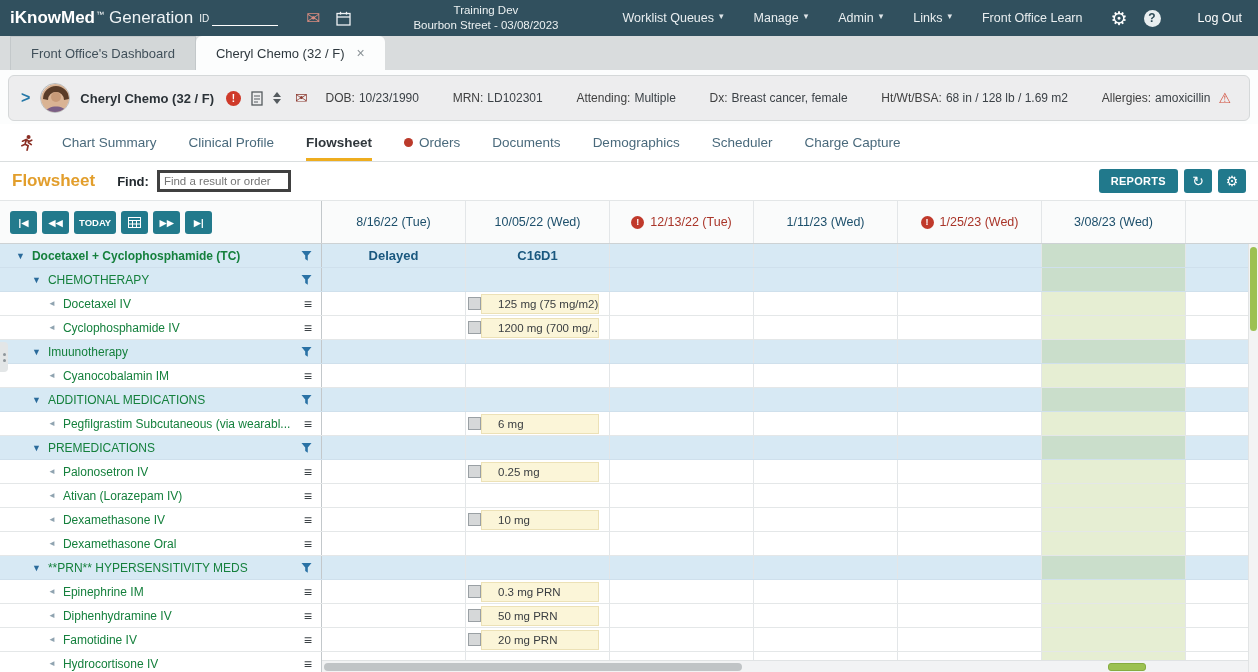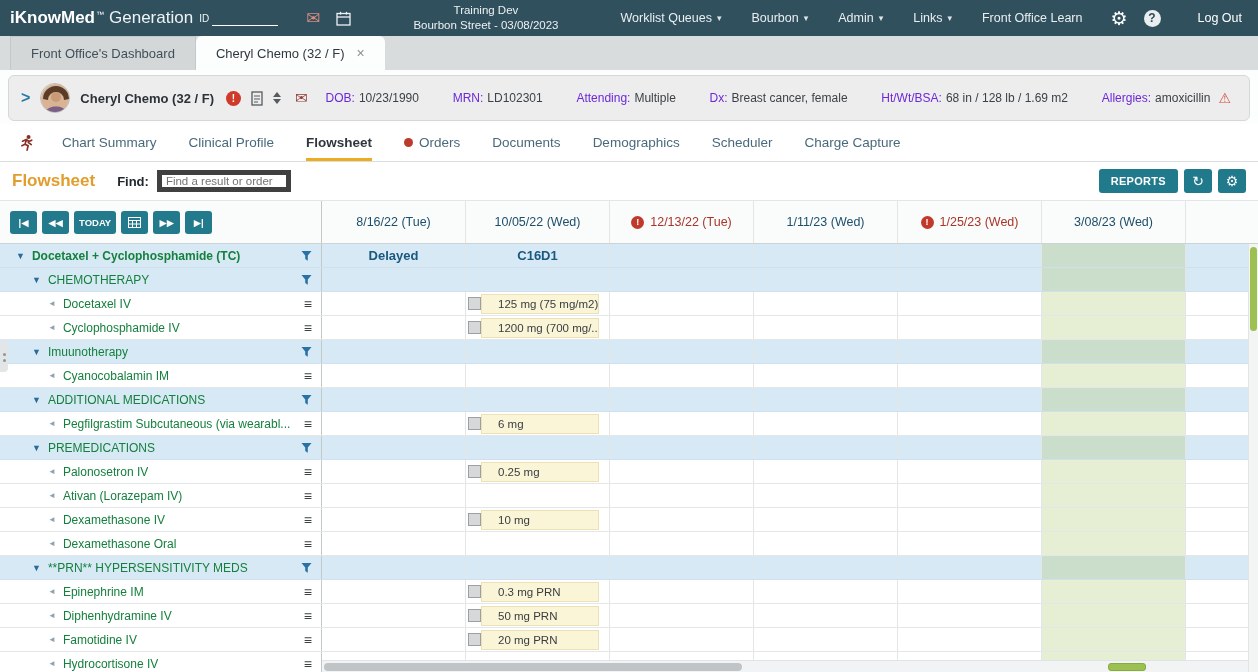--- a/index.html
+++ b/index.html
@@ -14,21 +14,21 @@
   .tm { font-size:8px; vertical-align:super; position:relative; top:-6px; margin:0 1px; }
   .brand-gen { font-weight:400; margin-left:4px; color:#eef3f5; }
   .id-field { display:flex; align-items:flex-end; margin-left:2px; }
   .id-label { font-size:10px; margin:0 3px 2px 4px; color:#f0f4f5; }
   .id-input { width:66px; height:15px; background:transparent; border:none; border-bottom:1px solid #fff; color:#fff; font-size:11px; outline:none; }
   .tb-icon { font-size:17px; line-height:1; }
   .mail1 { margin-left:28px; color:#d98c80; }
   .cal1 { margin-left:16px; display:flex; align-items:center; }
   .env-info { margin-left:62px; text-align:center; line-height:1.3; font-size:11.5px; color:#ecf1f2; white-space:nowrap; }
   .menus { margin-left:auto; display:flex; align-items:center; gap:30px; margin-right:28px; }
-  .menu-item { display:flex; align-items:center; font-size:12.5px; color:#e9eef0; white-space:nowrap; cursor:pointer; }
+  .menu-item { display:flex; font-size:12.5px; color:#e9eef0; white-space:nowrap; cursor:pointer; }
   .menu-item .caret { font-size:9px; margin-left:5px; opacity:.95; }
   .tb-gear { font-size:19px; margin-right:16px; cursor:pointer; }
   .help-circle { width:17px; height:17px; border-radius:50%; background:#e9eef0; color:#2e4a56; font-size:12px; font-weight:700; display:flex; align-items:center; justify-content:center; margin-right:16px; cursor:pointer; }
   .logout { font-size:12.5px; margin-right:16px; cursor:pointer; white-space:nowrap;margin-left:21px; }
 
   
   .tabbar { height:34px; background:#d9dcdd; display:flex; align-items:stretch; padding-left:10px; }
   .wtab { display:flex; align-items:center; padding:0 20px; font-size:13px; color:#40505a; white-space:nowrap; cursor:pointer; }
   .wtab.inactive { background:#d3d7d8; border:1px solid #c3c8ca; border-bottom:none; }
   .wtab.active { background:#fcfdfd; border-radius:6px 6px 0 0; color:#2e383e; }
@@ -42,37 +42,37 @@
   .pname { font-size:13px; font-weight:700; color:#2b3237; margin-left:10px; white-space:nowrap; }
   .alert-circ { width:15px; height:15px; border-radius:50%; background:#cf3a2a; color:#fff; font-size:10px; font-weight:700; display:flex; align-items:center; justify-content:center; margin-left:12px; cursor:pointer; }
   .doc-ic { margin-left:10px; display:flex; cursor:pointer; }
   .sort-ic { display:flex; flex-direction:column; gap:2px; margin-left:10px; cursor:pointer; }
   .sort-ic i { display:block; width:0; height:0; border-left:4px solid transparent; border-right:4px solid transparent; }
   .sort-ic .up { border-bottom:5px solid #555b5f; }
   .sort-ic .dn { border-top:5px solid #555b5f; }
   .env2 { font-size:15px; color:#8d3b31; margin-left:14px; cursor:pointer; }
   .bfields { flex:1; display:flex; justify-content:space-between; align-items:center; margin:0 6px 0 18px; }
   .bfield { display:flex; align-items:center; gap:4px; font-size:12px; white-space:nowrap; }
-  .blabel { color:#6d28d9; }
+  .blabel { color:#404040; }
   .bvalue { color:#3c4247; }
   .warn-tri { color:#d24b38; font-size:14px; margin-left:4px; line-height:1; }
 
   
   .navtabs { height:38px; display:flex; align-items:stretch; border-bottom:1px solid #dadedf; padding-left:18px; background:#fff; }
   .runner { display:flex; align-items:center; margin-right:26px; cursor:pointer; }
   .navtabs-list { display:flex; align-items:stretch; }
   .navtab { display:flex; align-items:center; margin-right:32px; font-size:13.5px; color:#4a6a7c; border-bottom:3px solid transparent; padding-top:3px; cursor:pointer; white-space:nowrap; }
   .navtab.active { color:#30373c; font-weight:700; border-bottom-color:#eead1f; }
   .orders-dot { width:9px; height:9px; border-radius:50%; background:#bb3a2b; margin-right:6px; }
 
   
   .fs-toolbar { height:38px; display:flex; align-items:center; padding:0 12px; background:#fff; }
   .fs-title { color:#e29e2c; font-size:17px; font-weight:700; margin-right:22px; }
   .find-label { font-size:13px; font-weight:700; color:#21282d; margin-right:8px; }
-  .find-input { width:134px; height:22px; border:5px solid #404040; font-size:11.5px; padding:0 4px; color:#444; outline:none; }
+  .find-input { width:134px; height:22px; border:3px solid #404040; font-size:11.5px; padding:0 4px; color:#444; outline:none; }
   .toolbar-right { margin-left:auto; display:flex; align-items:center; gap:6px; }
   .btn-teal { background:#21798c; color:#fff; border:none; border-radius:3px; cursor:pointer; font-family:inherit; }
   .reports-btn { height:24px; padding:0 12px; font-size:11px; font-weight:700; letter-spacing:.3px; }
   .icon-btn { width:28px; height:24px; display:flex; align-items:center; justify-content:center; font-size:14px; }
 
   
   .grid-header { height:44px; display:flex; border-top:1px solid #e3e6e7; border-bottom:1px solid #cdd2d4; background:#fafbfb; }
   .gh-left { width:322px; flex:none; border-right:1px solid #c3c8cb; display:flex; align-items:center; gap:5px; padding-left:10px; }
   .nav-btn { background:#227a8c; color:#fff; border:none; border-radius:3px; height:23px; min-width:27px; padding:0 5px; font-size:9.5px; font-weight:700; display:flex; align-items:center; justify-content:center; cursor:pointer; font-family:inherit; }
   .gh-cols { flex:1; display:flex; }
@@ -138,21 +138,21 @@
     <div class="env-info">
       <div>Training Dev</div>
       <div>Bourbon Street - 03/08/2023</div>
     </div>
     <nav class="menus">
         <div class="menu-item">
           <span>Worklist Queues</span>
           <span class="caret">▾</span>
         </div>
         <div class="menu-item">
-          <span>Bourbon</span>
+          <span>Manage</span>
           <span class="caret">▾</span>
         </div>
         <div class="menu-item">
           <span>Admin</span>
           <span class="caret">▾</span>
         </div>
         <div class="menu-item">
           <span>Links</span>
           <span class="caret">▾</span>
         </div>

